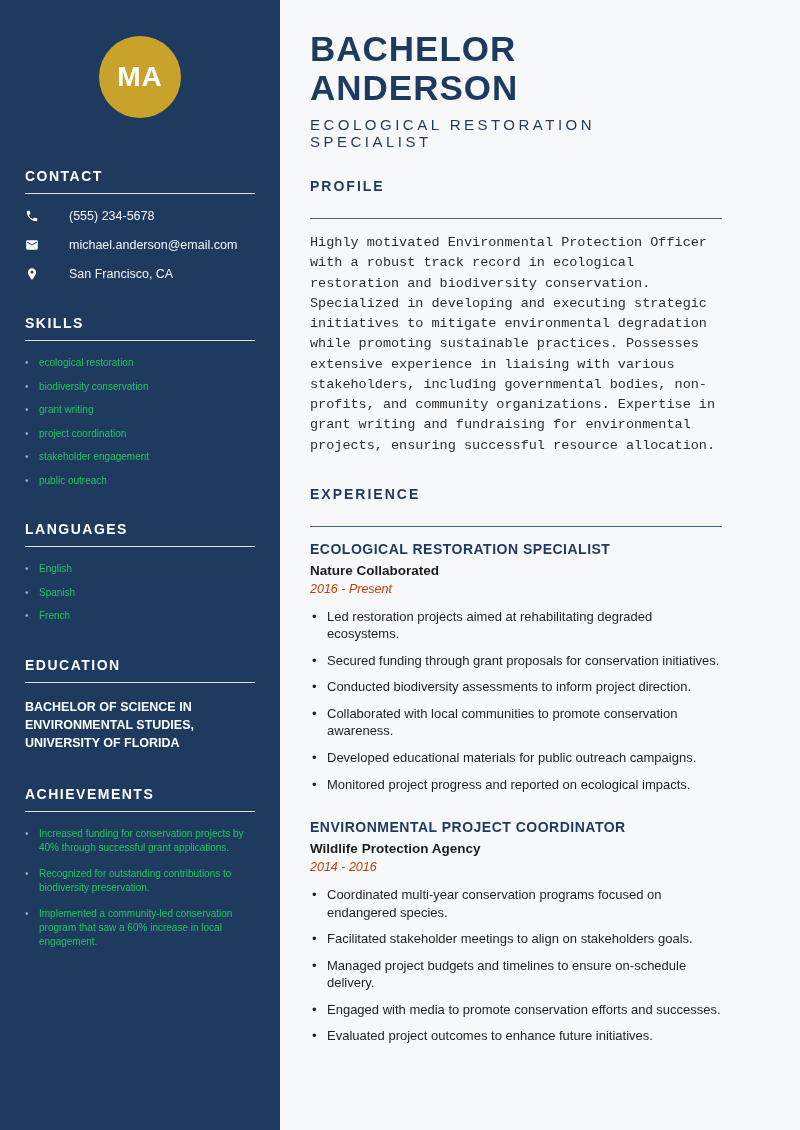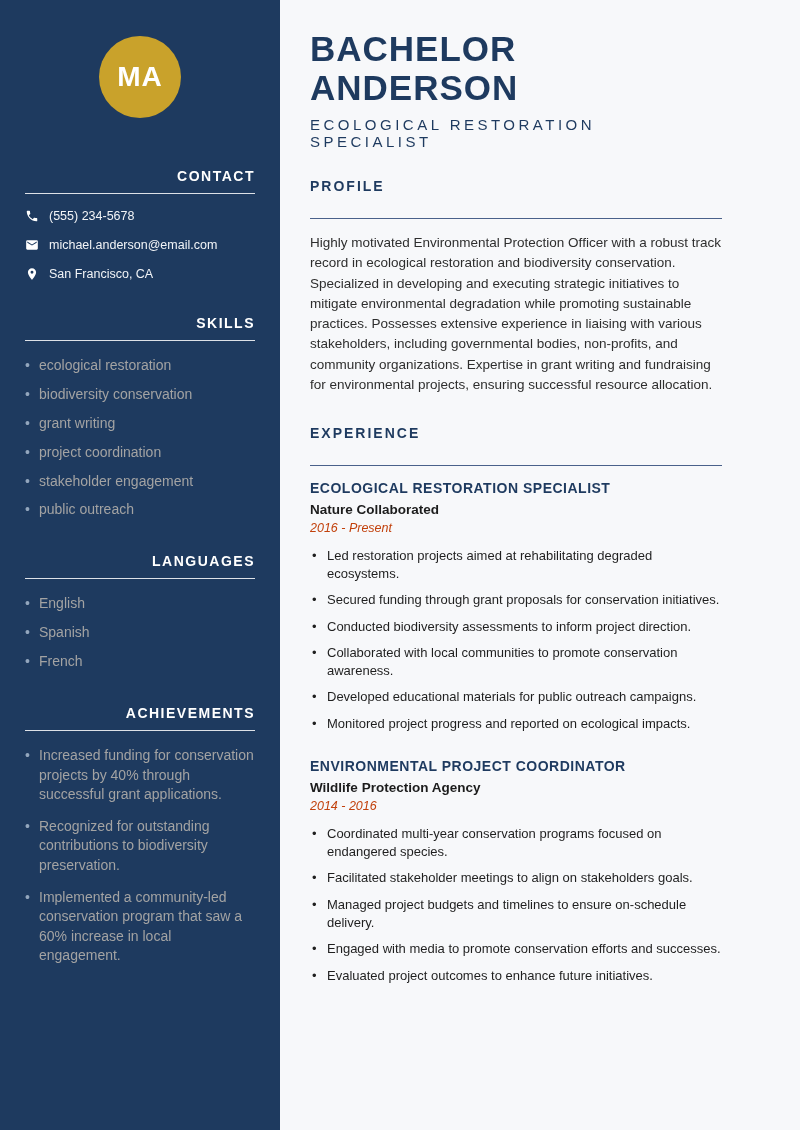--- a/index.html
+++ b/index.html
@@ -35,36 +35,35 @@
     letter-spacing: 1px;
   }
   .side-section { margin-bottom: 34px; }
   .side-title {
     font-size: 14px;
     font-weight: bold;
     letter-spacing: 1.5px;
     padding-bottom: 9px;
     border-bottom: 1px solid rgba(255,255,255,0.85);
     margin-bottom: 15px;
-    text-align: right;
   }
   .contact-item {
     display: flex;
     align-items: center;
-    gap: 10px;
+    gap: 30px;
     margin-bottom: 15px;
     font-size: 12.5px;
     color: #f2f4f7;
   }
   .contact-item .cicon { width: 14px; height: 14px; flex: 0 0 14px; display: inline-flex; }
   .contact-item svg { width: 14px; height: 14px; fill: #ffffff; }
   .side-list { list-style: none; }
   .side-list li {
-    font-size: 14px;
-    color: #a3a3a3;
+    font-size: 10px;
+    color: #22c55e;
     line-height: 1.35;
     margin-bottom: 10px;
     padding-left: 14px;
     position: relative;
   }
   .side-list li::before {
     content: "•";
     position: absolute;
     left: 0;
     color: #93a6bd;
@@ -105,20 +104,21 @@
     letter-spacing: 2px;
     padding-bottom: 24px;
     border-bottom: 1px solid #4a618a;
     margin-bottom: 14px;
   }
   .profile-text {
     font-size: 13.5px;
     color: #2e2e2e;
     line-height: 1.5;
     margin-bottom: 30px;
+    font-family: Liberation Mono, monospace;
   }
   .job { margin-bottom: 26px; }
   .job-role {
     font-size: 14px;
     font-weight: bold;
     color: #1e3a5f;
     letter-spacing: 0.5px;
     margin-bottom: 6px;
   }
   .job-company {
@@ -207,20 +207,24 @@
 
     <section class="side-section">
       <div class="side-title">LANGUAGES</div>
       <ul class="side-list">
         <li>English</li>
         <li>Spanish</li>
         <li>French</li>
       </ul>
     </section>
 
+    <section class="side-section">
+      <div class="side-title">EDUCATION</div>
+      <div class="degree">BACHELOR OF SCIENCE IN ENVIRONMENTAL STUDIES, UNIVERSITY OF FLORIDA</div>
+    </section>
 
     <section class="side-section">
       <div class="side-title">ACHIEVEMENTS</div>
       <ul class="side-list ach-list">
         <li>Increased funding for conservation projects by 40% through successful grant applications.</li>
         <li>Recognized for outstanding contributions to biodiversity preservation.</li>
         <li>Implemented a community-led conservation program that saw a 60% increase in local engagement.</li>
       </ul>
     </section>
 

